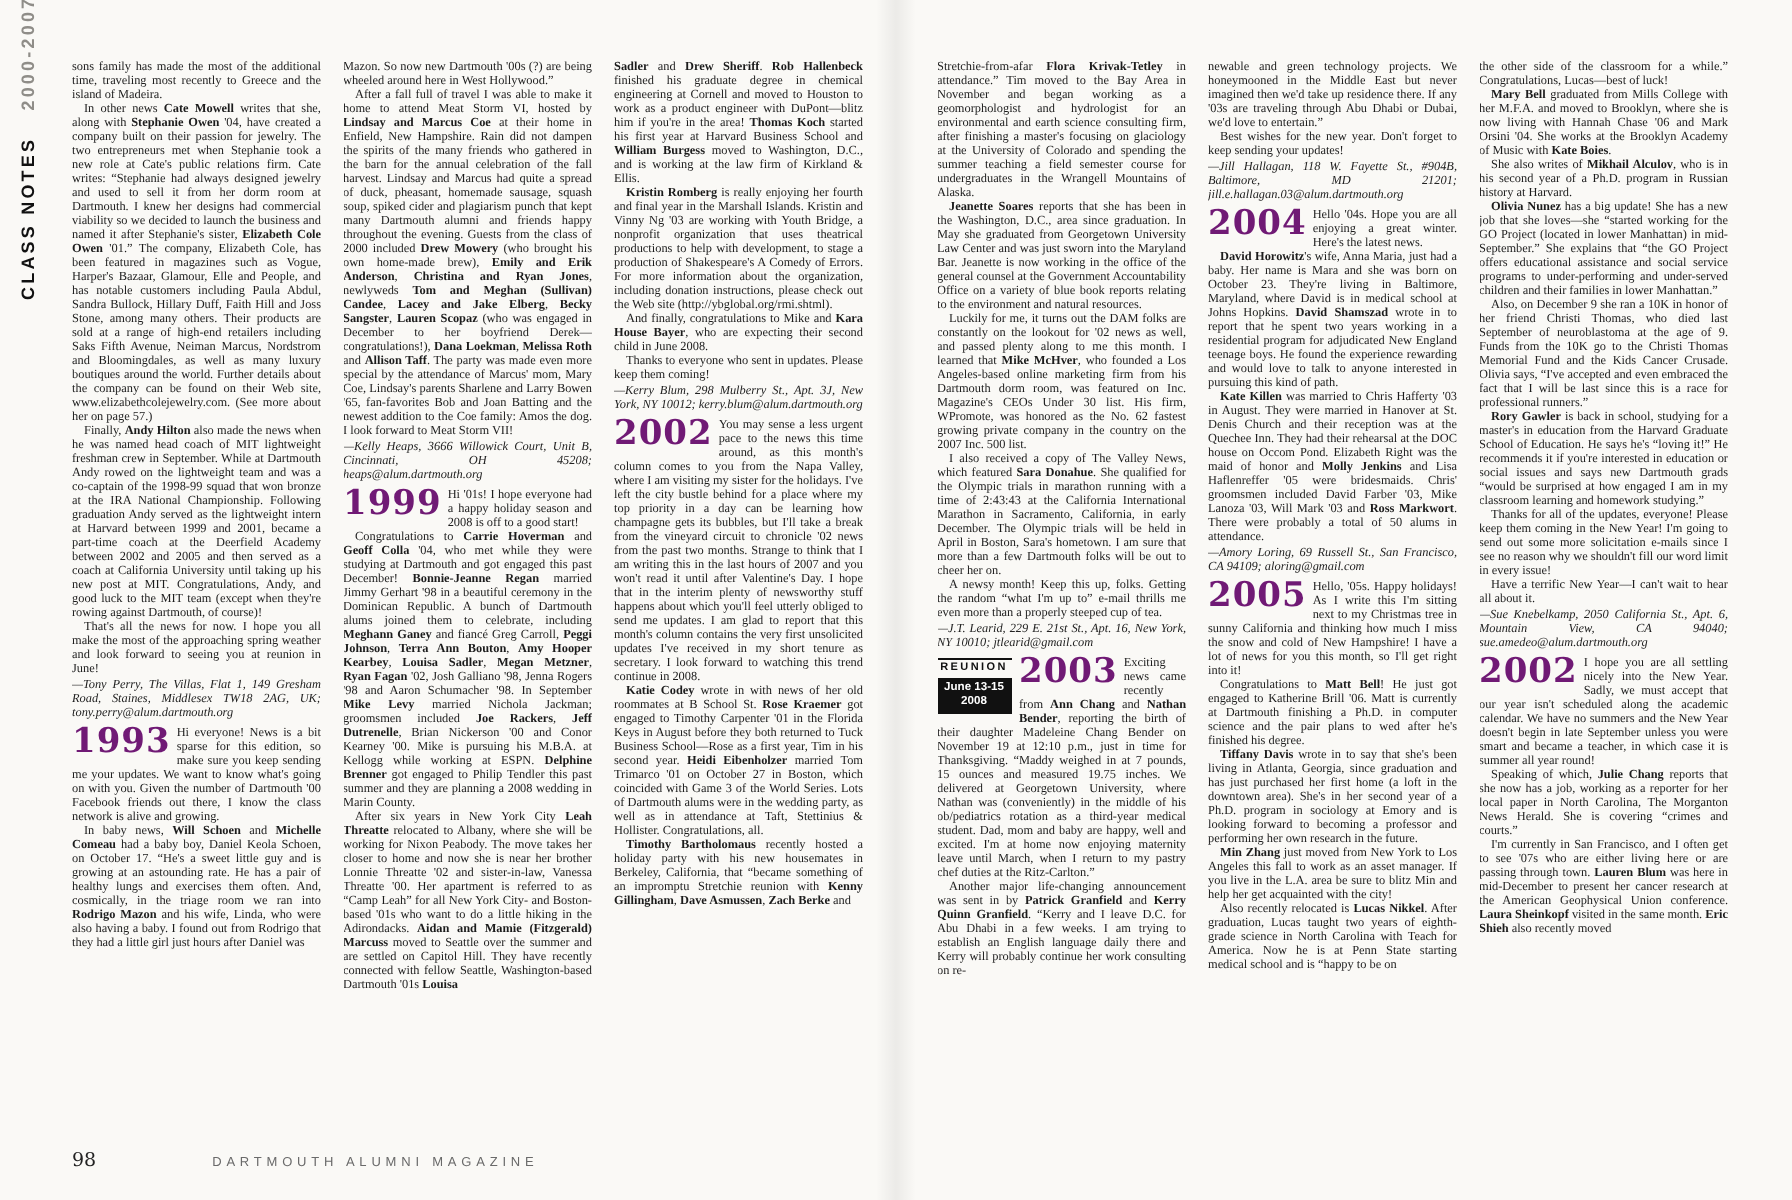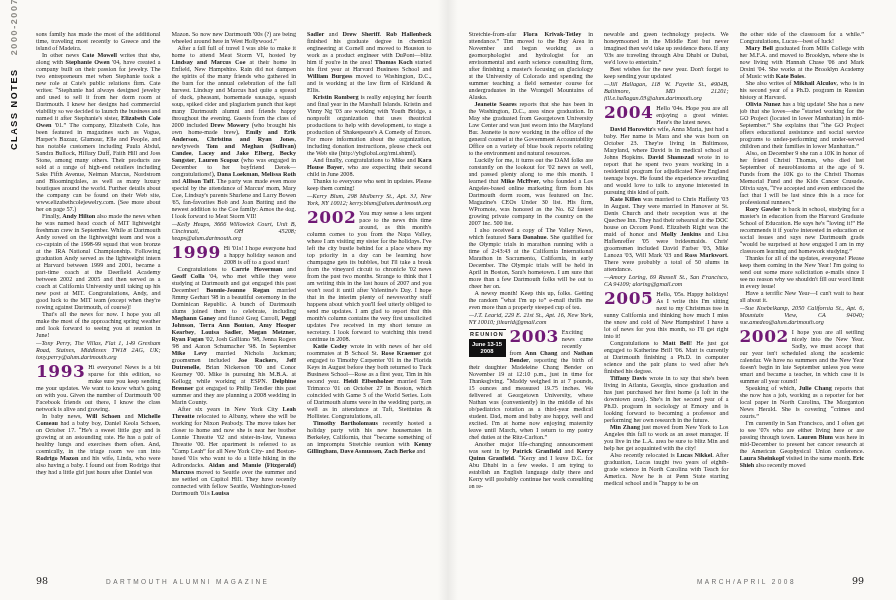--- a/index.html
+++ b/index.html
@@ -112,18 +112,14 @@
         <p class="para">Speaking of which, <b>Julie Chang</b> reports that she now has a job, working as a reporter for her local paper in North Carolina, The Morganton News Herald. She is covering “crimes and courts.”</p>
         <p class="para">I'm currently in San Francisco, and I often get to see '07s who are either living here or are passing through town. <b>Lauren Blum</b> was here in mid-December to present her cancer research at the American Geophysical Union conference. <b>Laura Sheinkopf</b> visited in the same month. <b>Eric Shieh</b> also recently moved</p>
       </div>
   </div>
 
   <div class="footer">
     <div class="half left">
       <span class="page-num">98</span>
       <span class="footer-title">DARTMOUTH ALUMNI MAGAZINE</span>
     </div>
-    <div class="half right">
-      <span class="footer-issue">MARCH/APRIL 2008</span>
-      <span class="page-num">99</span>
-    </div>
   </div>
 </div>
 
 </body></html>

